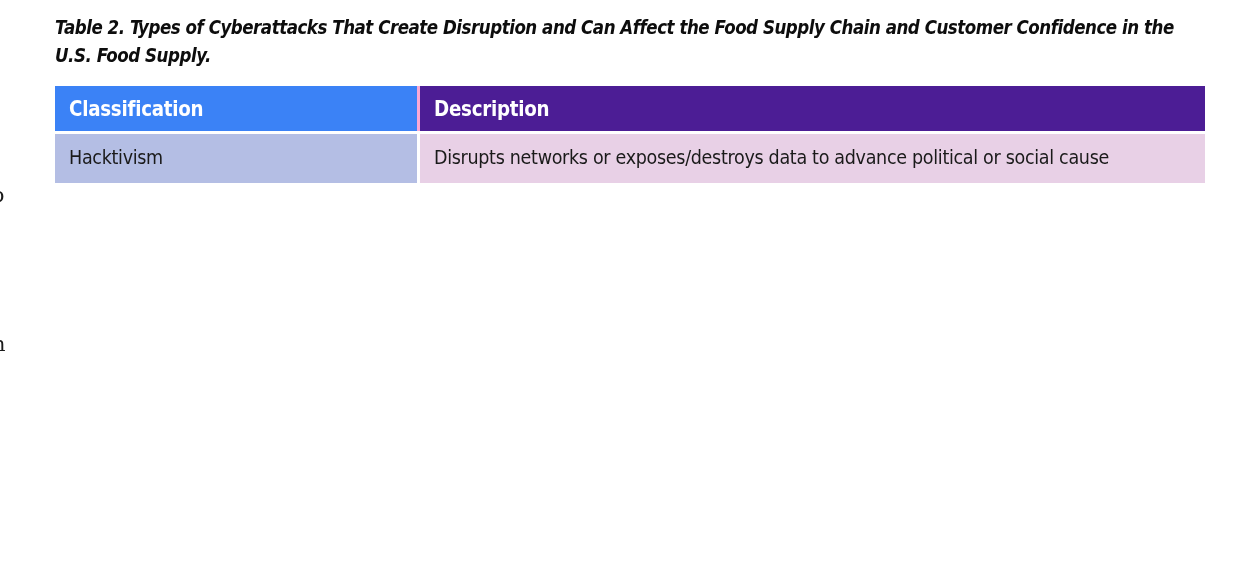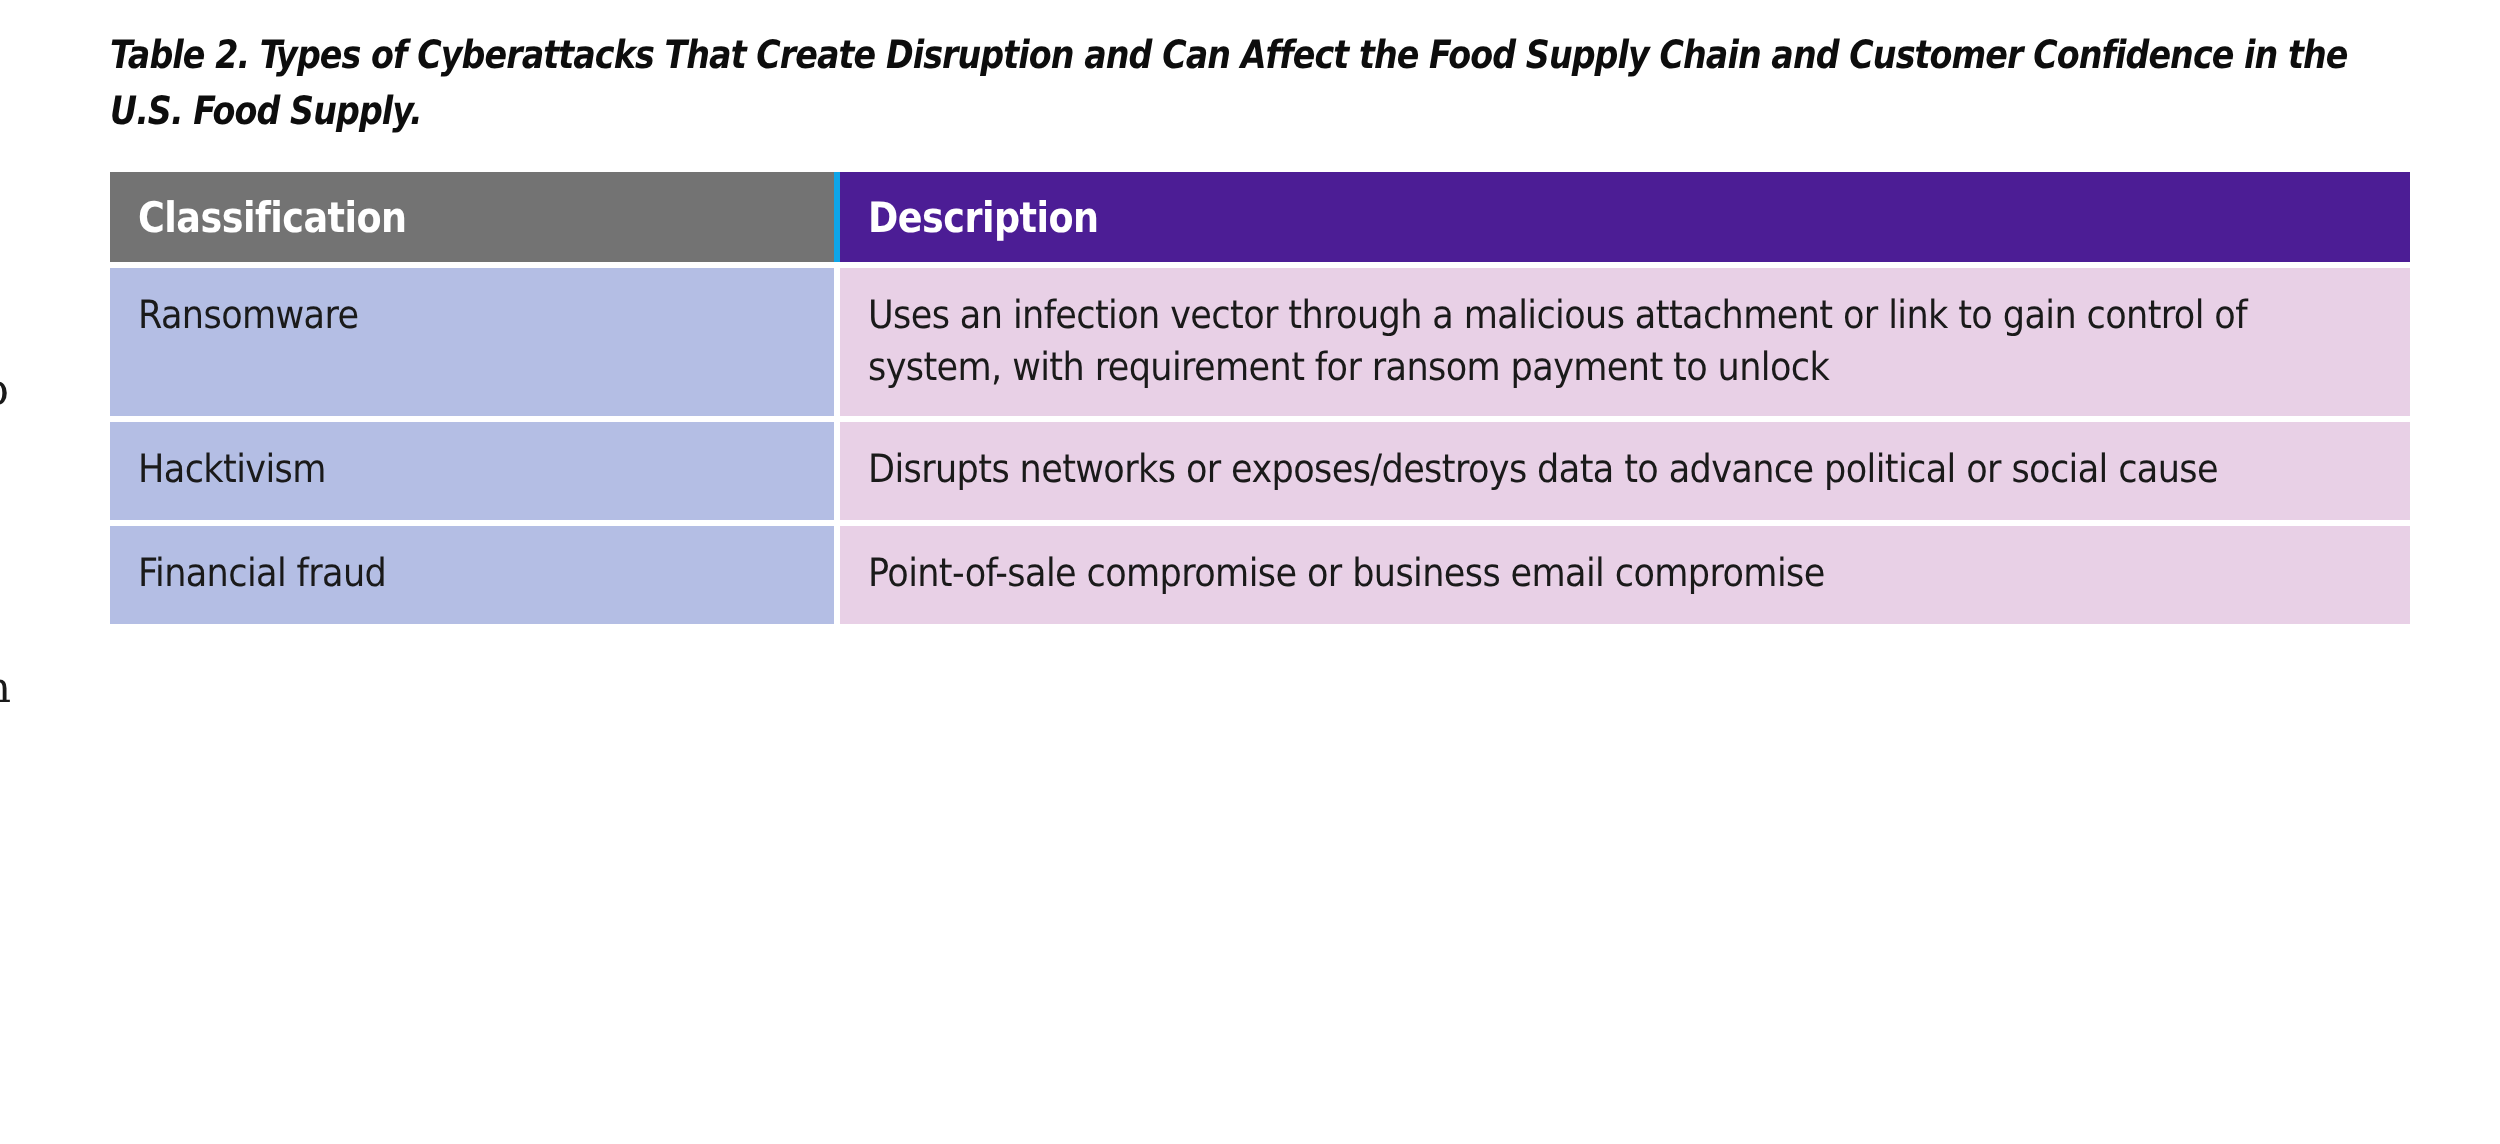--- a/index.html
+++ b/index.html
@@ -71,21 +71,21 @@
     vertical-align: middle;
     font-family: "DejaVu Sans", sans-serif;
     font-weight: bold;
     font-size: 21px;
     color: #ffffff;
     letter-spacing: -0.3px;
     height: 45px;
     padding: 0 0 0 14px;
     transform-origin: left center;
   }
-  th.h-class { background: #737373; border-right: 3px solid #0ea5e9; }
+  th.h-class { background: #3b82f6; border-right: 3px solid #f9a8d4; }
   th.h-desc  { background: #4c1d95; }
   th .hdr-text { display: inline-block; transform: scaleX(0.87); transform-origin: left center; }
 
   .data-table td {
     vertical-align: top;
     font-family: "DejaVu Sans", sans-serif;
     font-size: 19.5px;
     line-height: 1.32;
     color: #1a1a1a;
     letter-spacing: -0.35px;
@@ -124,36 +124,20 @@
   </colgroup>
   <thead>
     <tr>
       <th class="h-class"><span class="hdr-text">Classification</span></th>
       <th class="h-desc"><span class="hdr-text">Description</span></th>
     </tr>
   </thead>
   <tbody>
     <tr>
       <td class="cell-class">
-          <span class="cell-text">Ransomware</span>
-        </td>
-      <td class="cell-desc">
-          <span class="cell-text">Uses an infection vector through a malicious attachment or link to gain control of system, with requirement for ransom payment to unlock</span>
-        </td>
-    </tr>
-    <tr>
-      <td class="cell-class">
           <span class="cell-text">Hacktivism</span>
         </td>
       <td class="cell-desc">
           <span class="cell-text">Disrupts networks or exposes/destroys data to advance political or social cause</span>
         </td>
     </tr>
-    <tr>
-      <td class="cell-class">
-          <span class="cell-text">Financial fraud</span>
-        </td>
-      <td class="cell-desc">
-          <span class="cell-text">Point-of-sale compromise or business email compromise</span>
-        </td>
-    </tr>
   </tbody>
 </table>
 
 </body></html>

